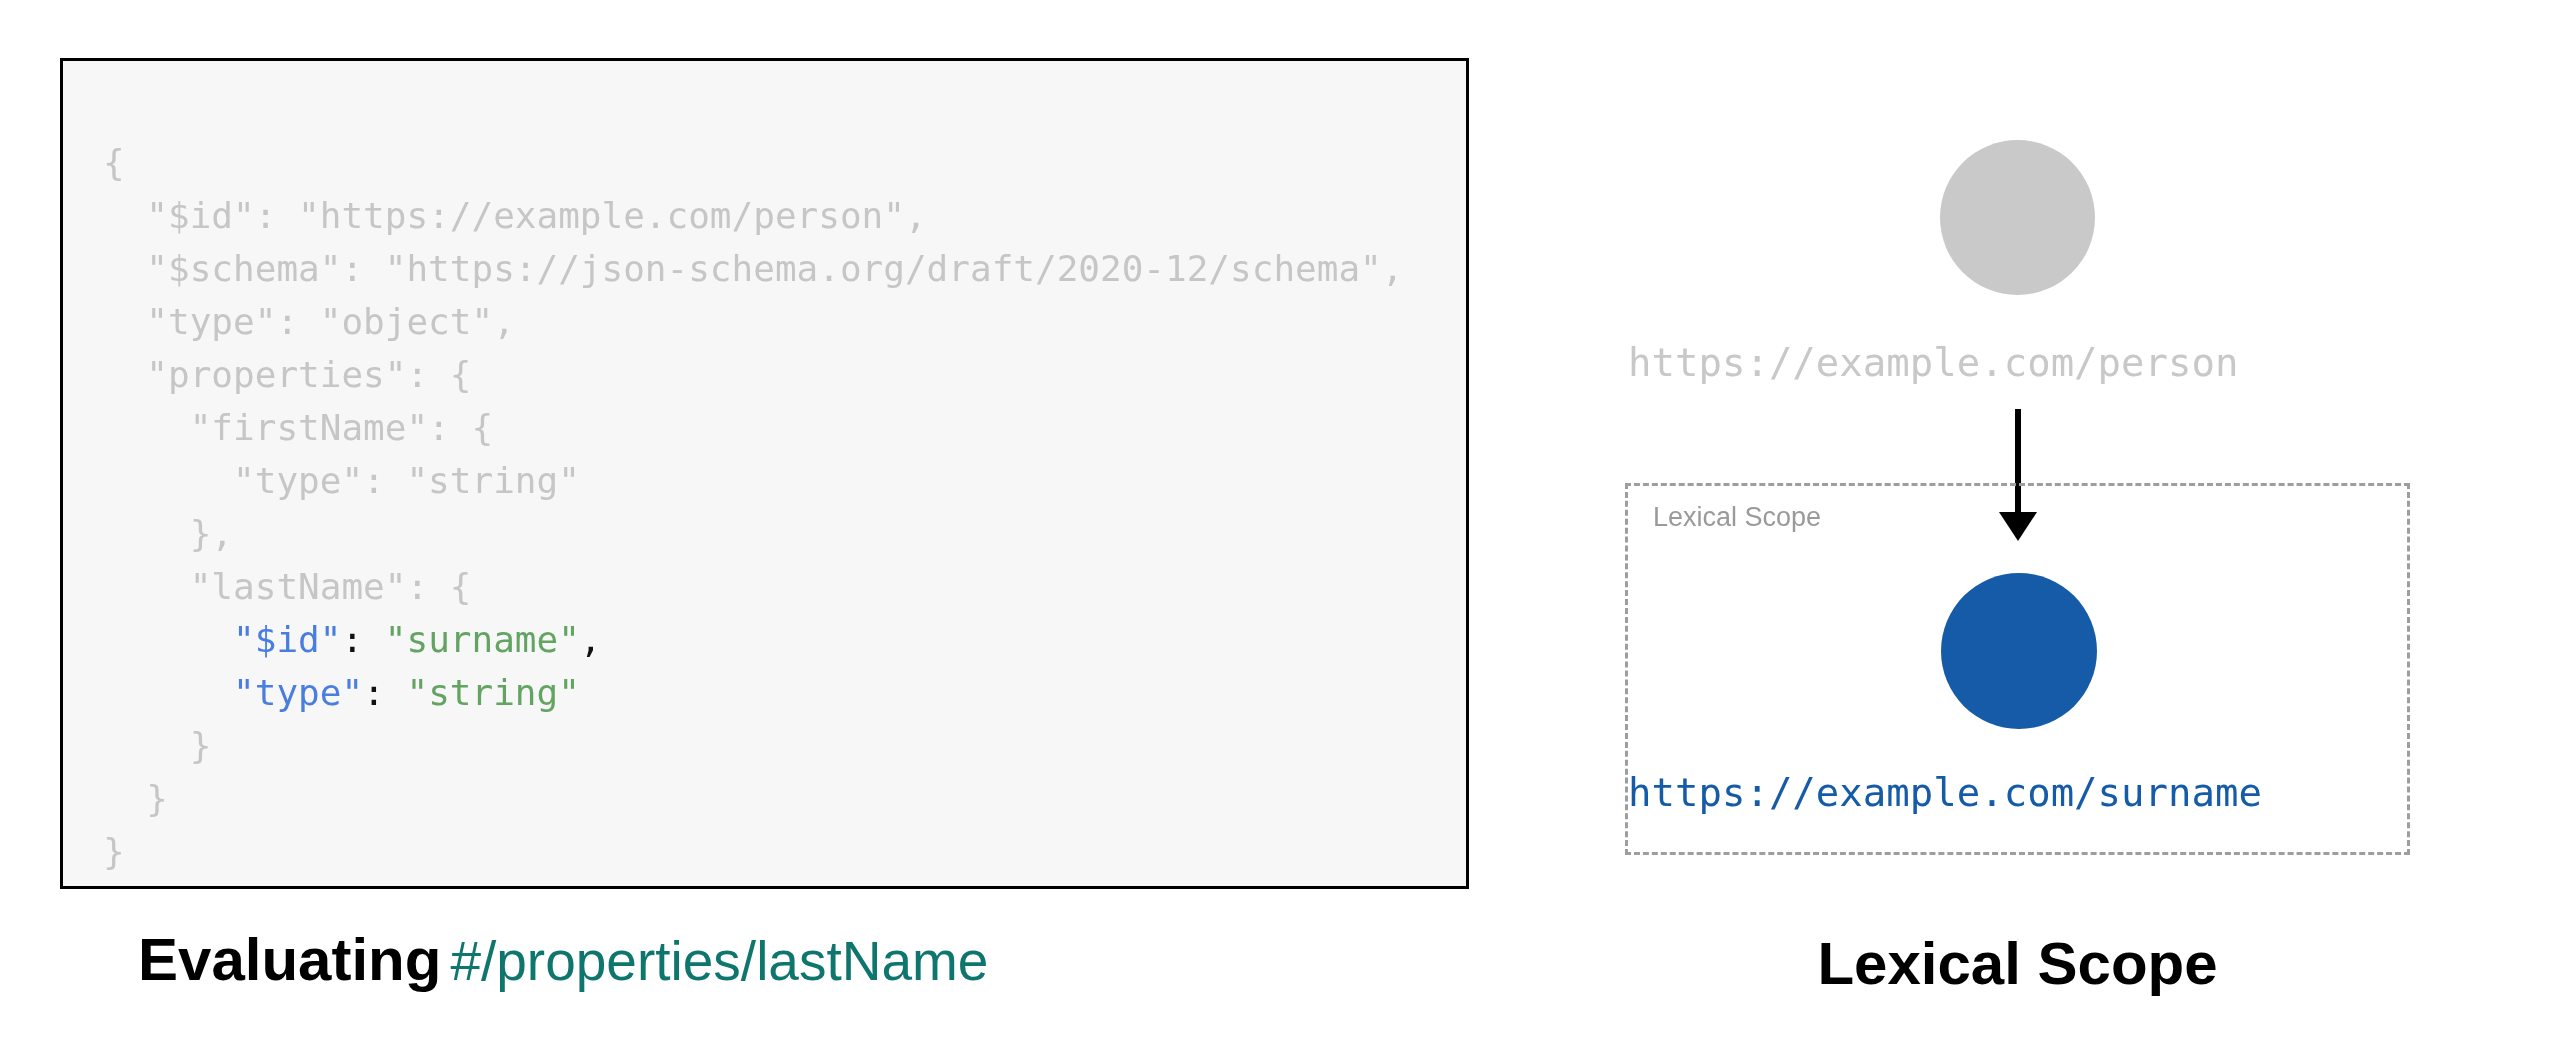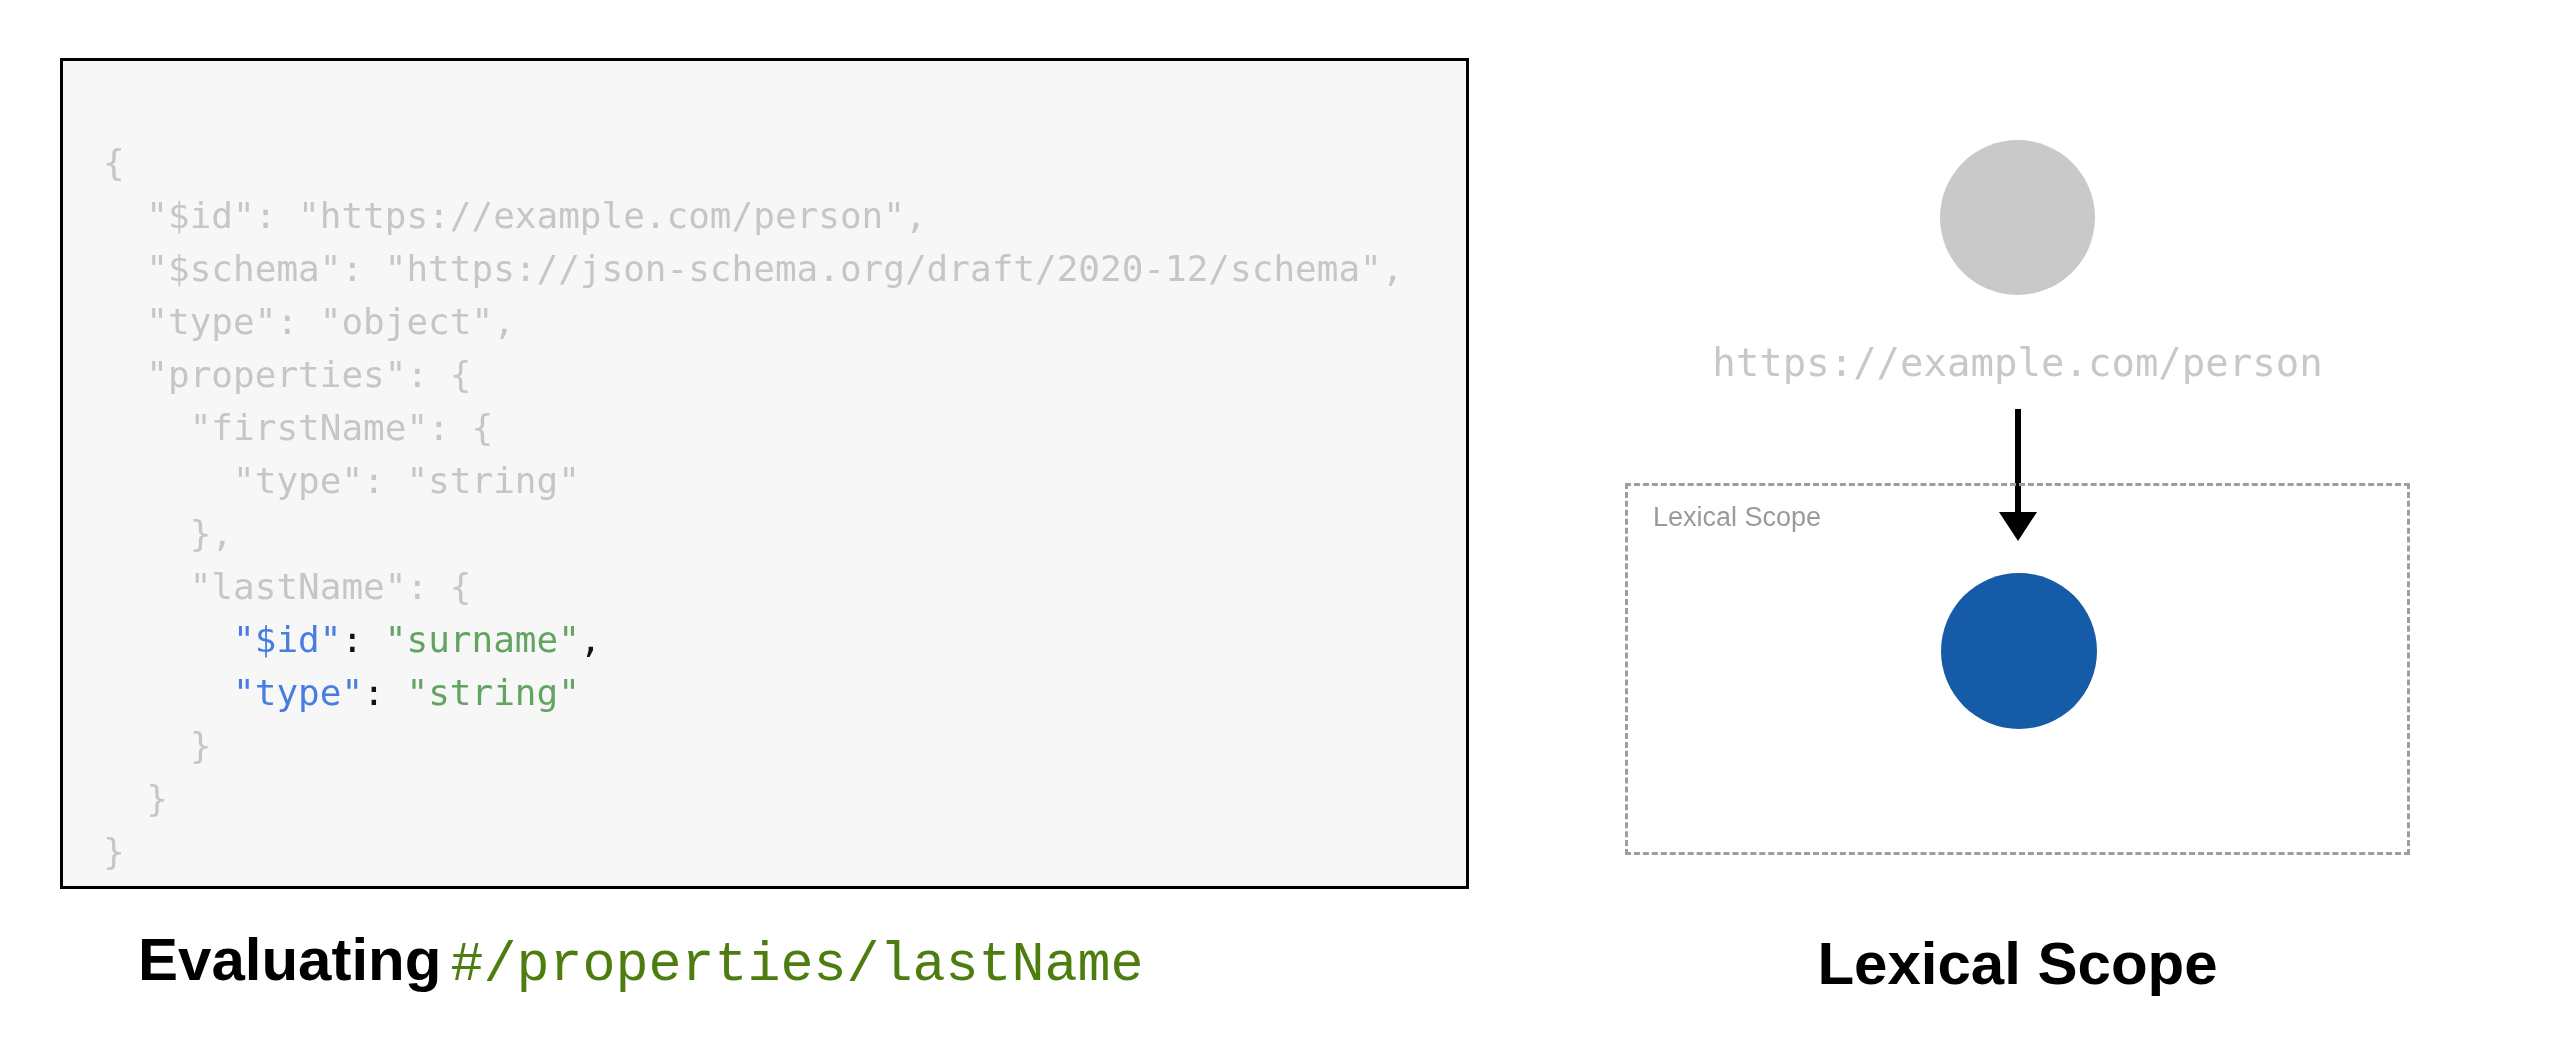--- a/index.html
+++ b/index.html
@@ -41,23 +41,23 @@
     white-space:nowrap;
   }
   .cap-bold {
     font-family:"Liberation Sans", sans-serif;
     font-weight:bold;
     font-size:60px;
     color:#000000;
     text-align:center;
   }
   .cap-code {
-    font-family:Liberation Mono, monospace;
+    font-family:Liberation Sans, sans-serif;
     font-size:55px;
-    color:#4d7c0f;
+    color:#0f766e;
     margin-left:9px;
   }
   .caption-right {
     position:absolute;
     left:1625px; top:929px;
     width:785px;
     text-align:center;
     font-family:"Liberation Sans", sans-serif;
     font-weight:bold;
     font-size:60px;
@@ -71,21 +71,20 @@
     left:1940px; top:140px; width:155px; height:155px;
     background:var(--node-gray);
   }
   .child-circle {
     left:1941px; top:573px; width:156px; height:156px;
     background:var(--node-blue);
   }
   .url-label {
     position:absolute;
     left:1628px; width:779px;
-    text-align:center;
     font-family:"DejaVu Sans Mono", monospace;
     font-size:39px;
     white-space:nowrap;
   }
   .parent-url { top:340px; color:var(--node-gray-text); }
   .child-url  { top:770px; color:var(--node-blue); }
 
   .arrow-line {
     position:absolute;
     left:2015px; top:409px;
@@ -134,17 +133,18 @@
   <div class="url-label parent-url">https://example.com/person</div>
 
   <div class="arrow-line"></div>
   <div class="arrow-head"></div>
 
   <div class="scope-box">
     <div class="scope-box-label">Lexical Scope</div>
   </div>
 
   <div class="node-circle child-circle"></div>
+  <div class="url-label child-url">https://example.com/surname</div>
 
   <div class="caption-right">Lexical Scope</div>
 
 </div>
 
 
 </body></html>

